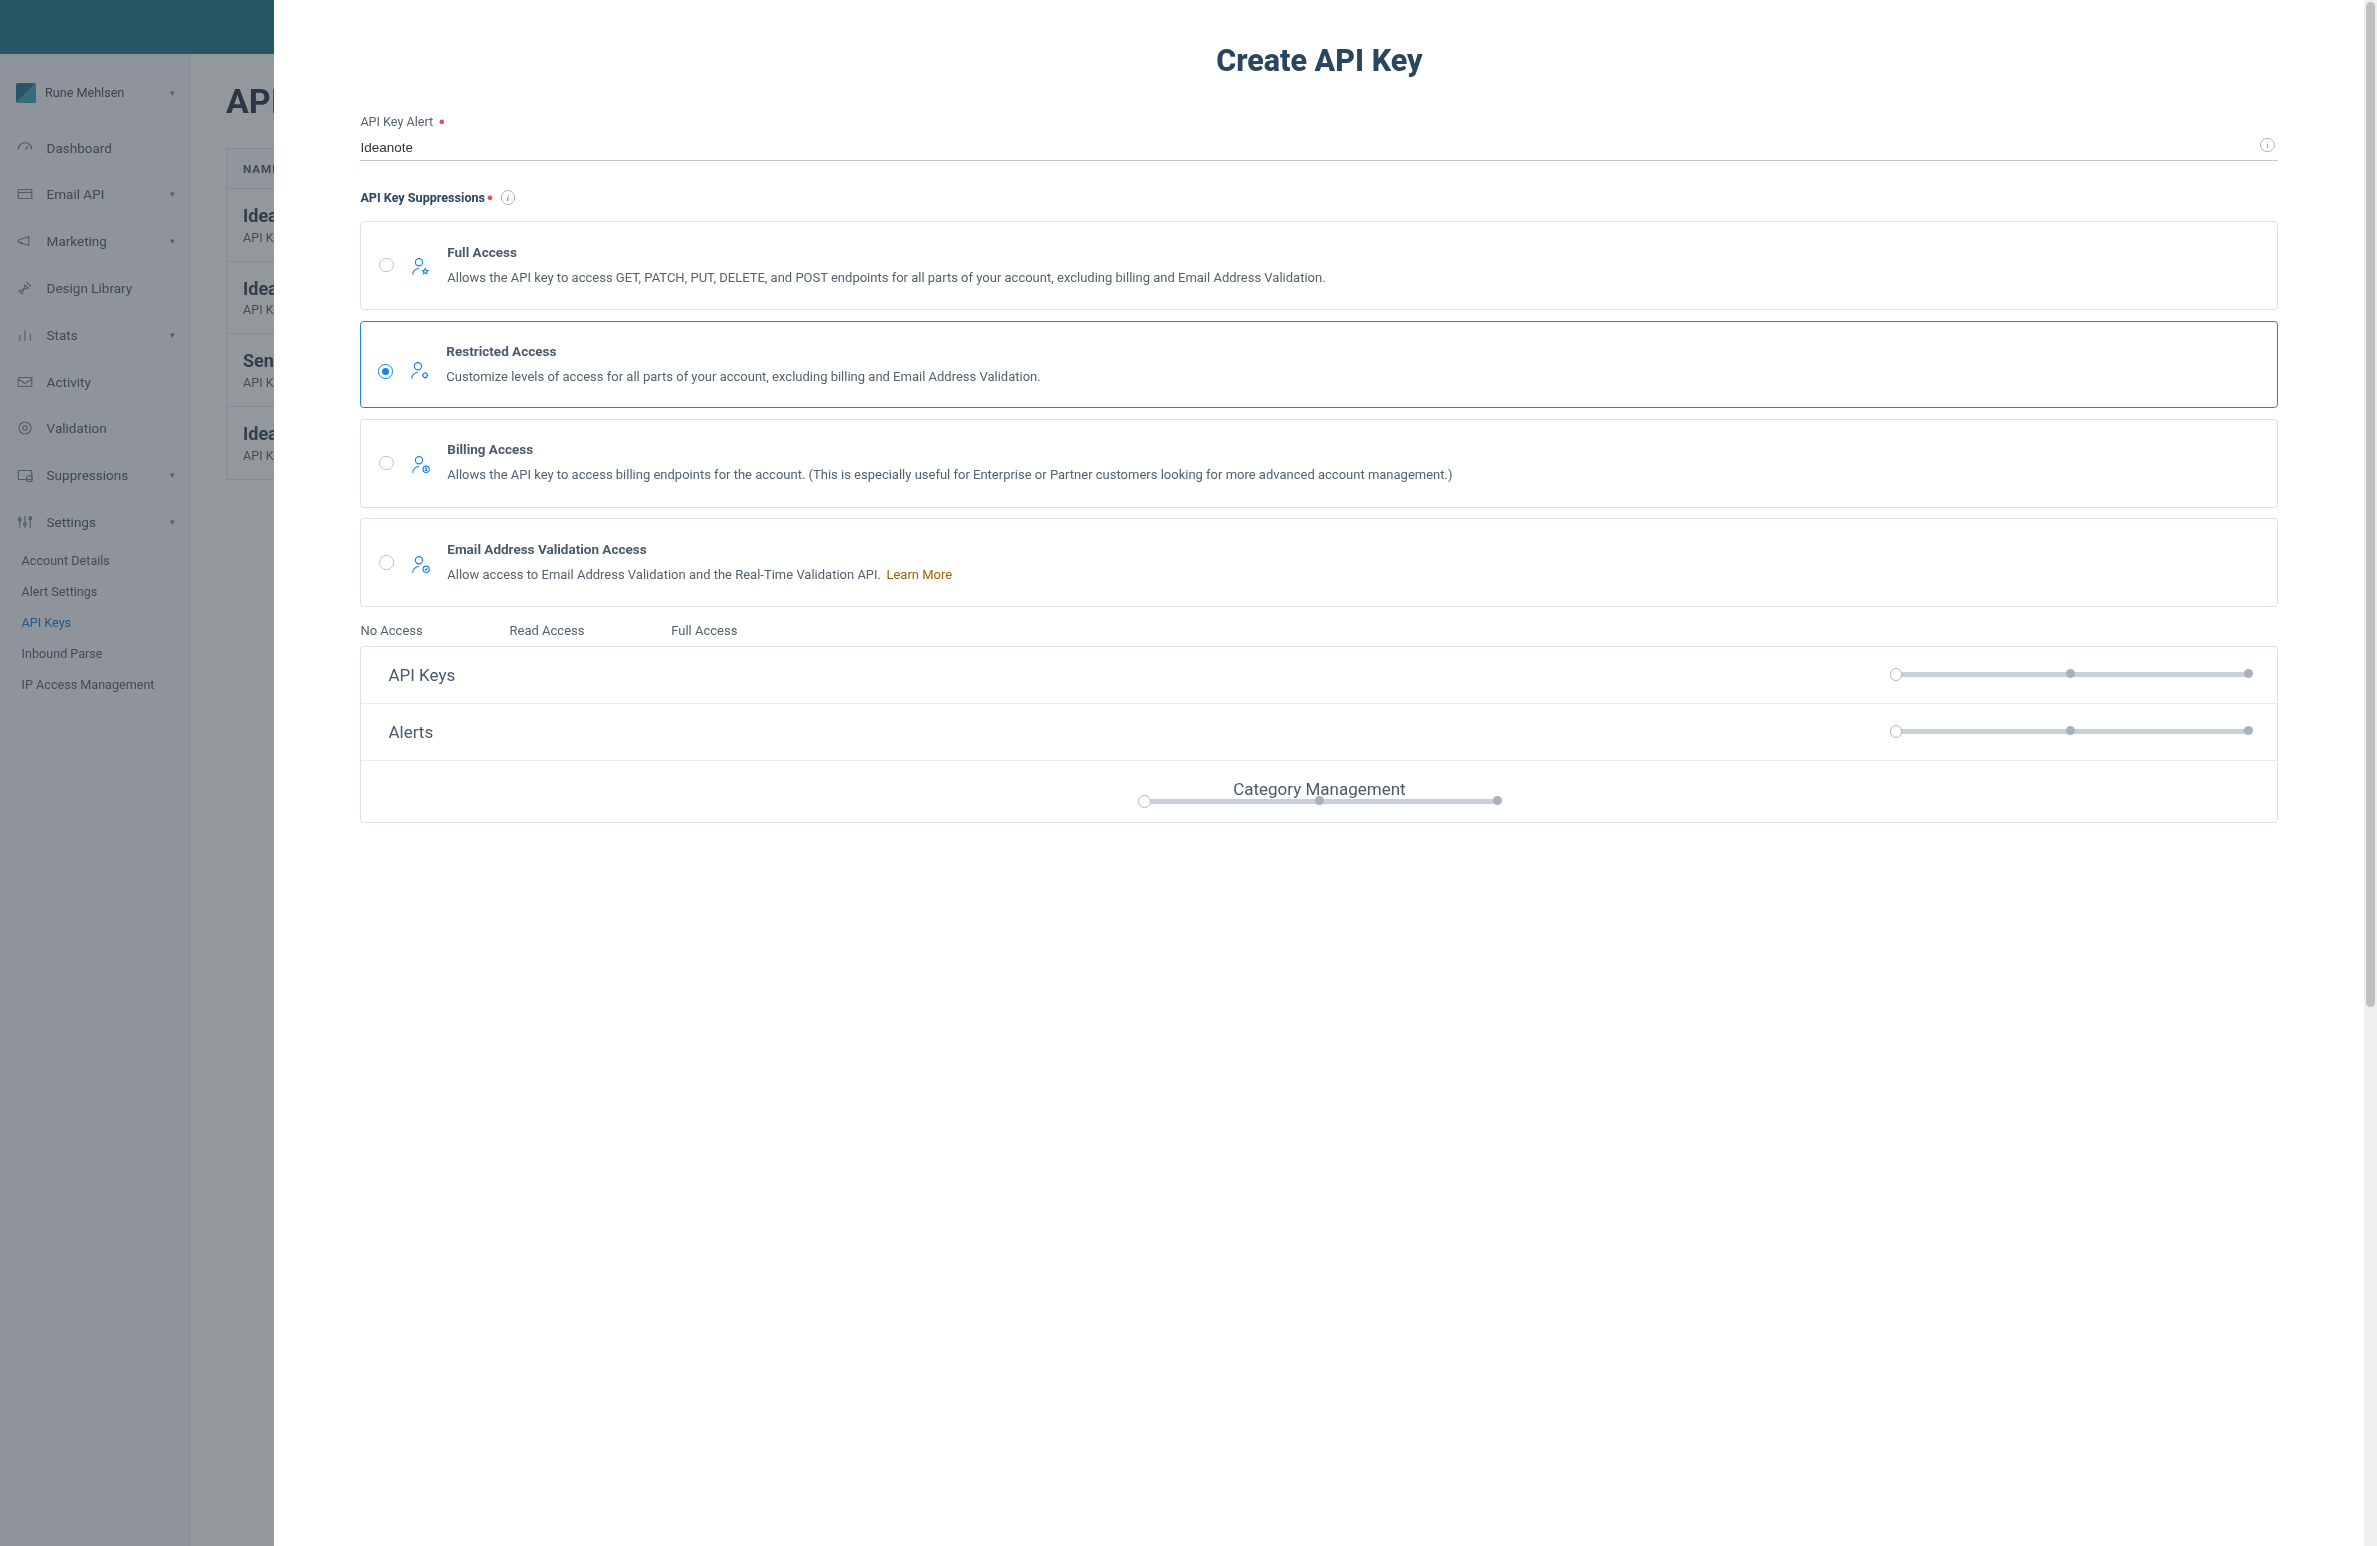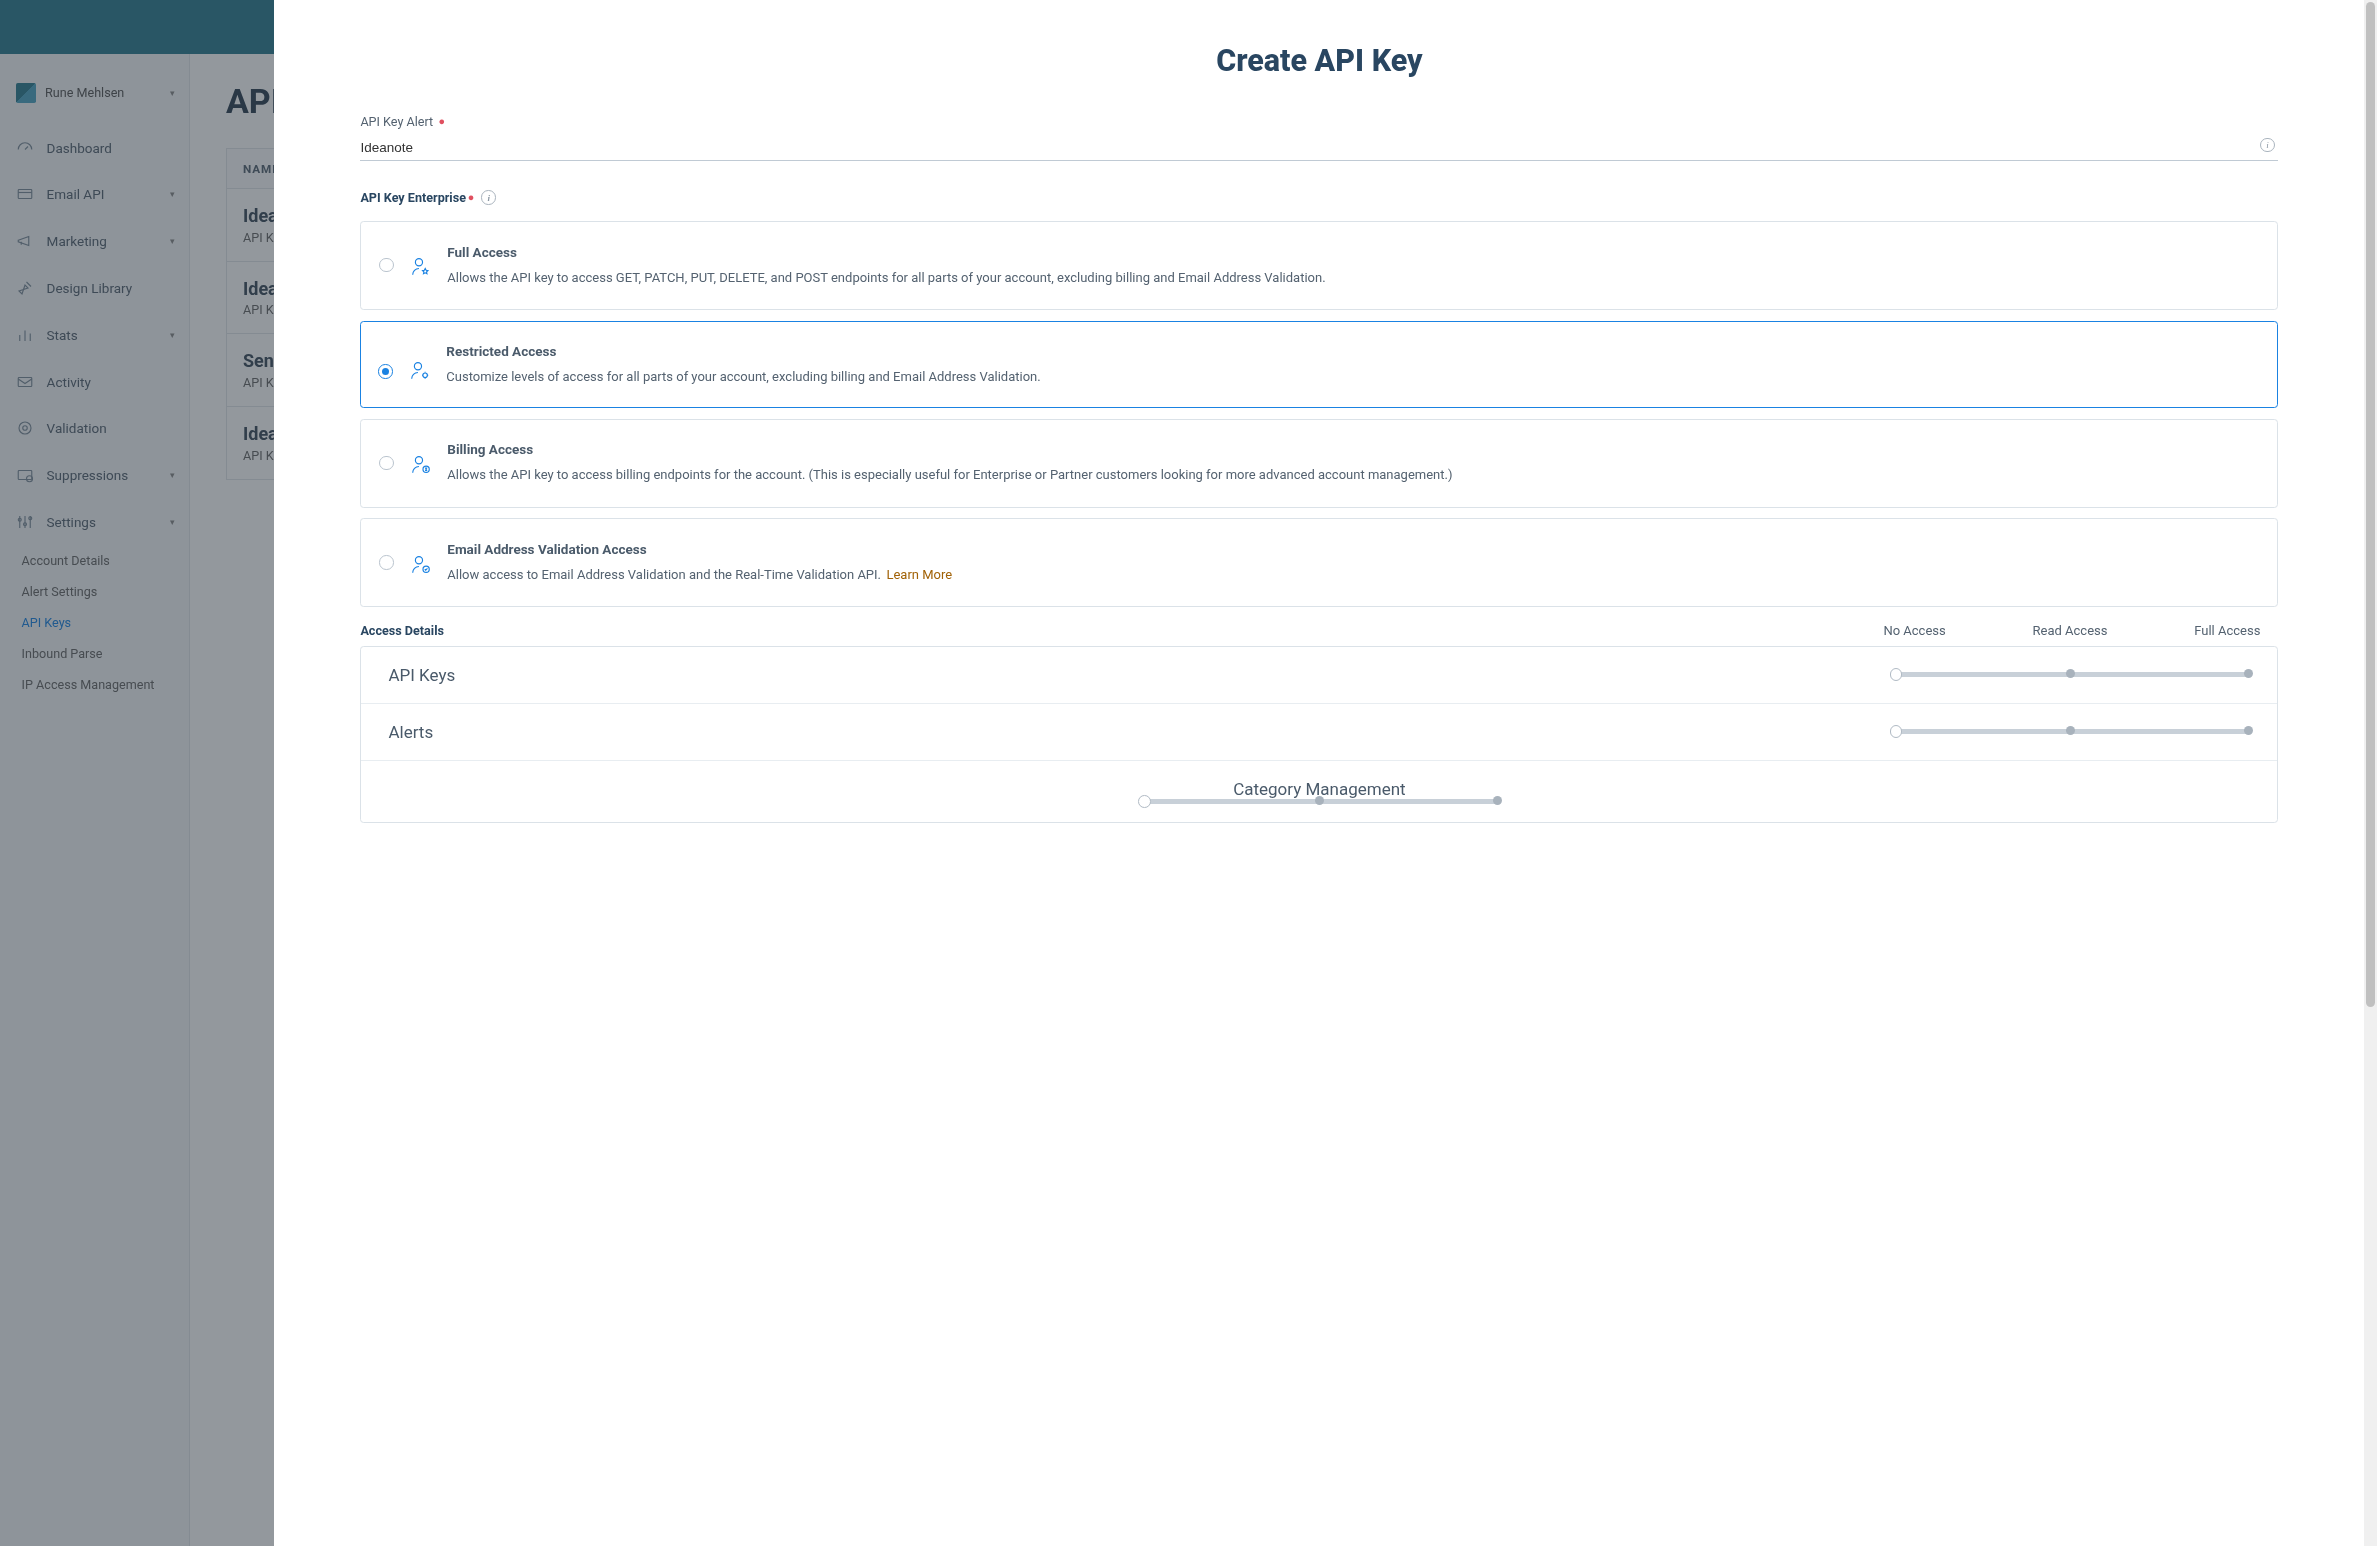--- a/index.html
+++ b/index.html
@@ -386,21 +386,21 @@
   <div class="field-label">
     <span>API Key Alert</span>
     <span class="req">●</span>
   </div>
   <div class="input-wrap">
     <input class="text-input" value="Ideanote" style="">
     <span class="info-circle">i</span>
   </div>
 
   <div class="section-label">
-    <span>API Key Enterprise</span>
+    <span>API Key Suppressions</span>
       <span class="req" style="margin-left:-5.4px">●</span>
     <span class="info-circle">i</span>
   </div>
 
   <div class="perm-card">
     <div class="radio"></div>
     <svg class="perm-icon person-icon" viewBox="0 0 24 24">
         <circle cx="10" cy="7" r="4"></circle>
         <path d="M3 21c0-4 3-7 7-7"></path>
         <path d="M17 14l1 2 2 .3-1.5 1.5.4 2-1.9-1-1.9 1 .4-2L14 16.3l2-.3z"></path>
@@ -449,21 +449,20 @@
       </svg>
     <div class="perm-body">
       <div class="perm-title">Email Address Validation Access</div>
       <div class="perm-desc">
         <span>Allow access to Email Address Validation and the Real-Time Validation API.</span><a class="learn-link">Learn More</a>
       </div>
     </div>
   </div>
 
   <div class="details-head">
-    <div class="details-label">Access Details</div>
     <div class="access-cols">
       <span>No Access</span>
       <span>Read Access</span>
       <span>Full Access</span>
     </div>
   </div>
 
   <div class="access-table" id="access-rows">
       <div class="access-row">
         <div class="access-name">API Keys</div>

